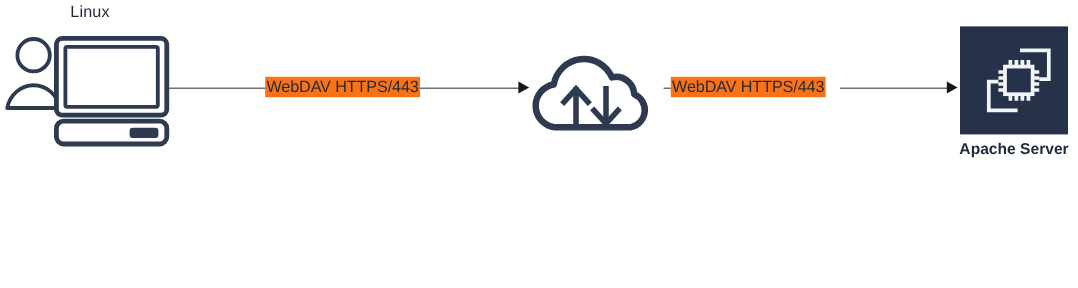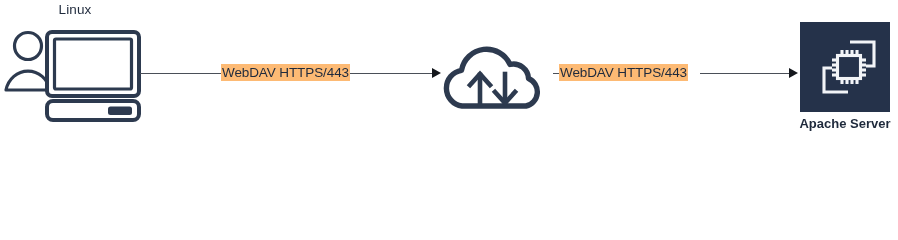--- a/index.html
+++ b/index.html
@@ -73,21 +73,21 @@
   }
   #edge1-arrow { left: 432px; }
   #edge2-arrow { left: 789px; }
 
   .edge-label {
     position: absolute;
     top: 64px;
     font-size: 13.5px;
     line-height: 17px;
     color: #1f2a3c;
-    background: #fdba74;
+    background: #f97316;
     white-space: nowrap;
     padding: 0 1px;
     letter-spacing: -0.1px;
   }
   #edge1-label { left: 221px; }
   #edge2-label { left: 559px; }
 
   
   #cloud-node {
     left: 440px;

